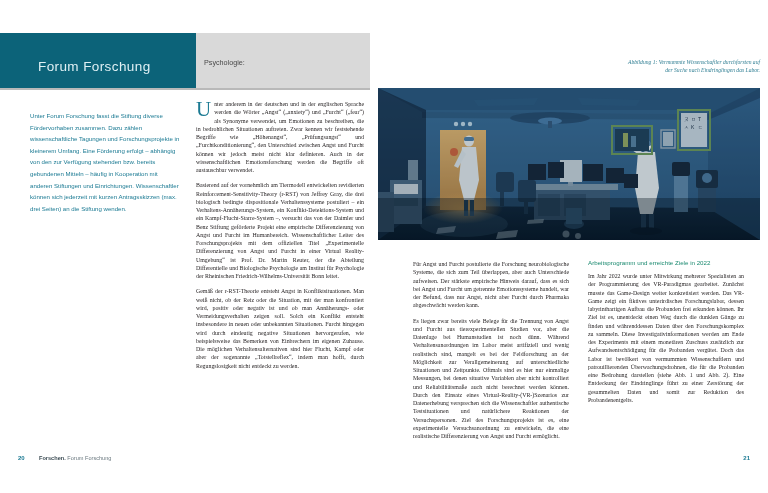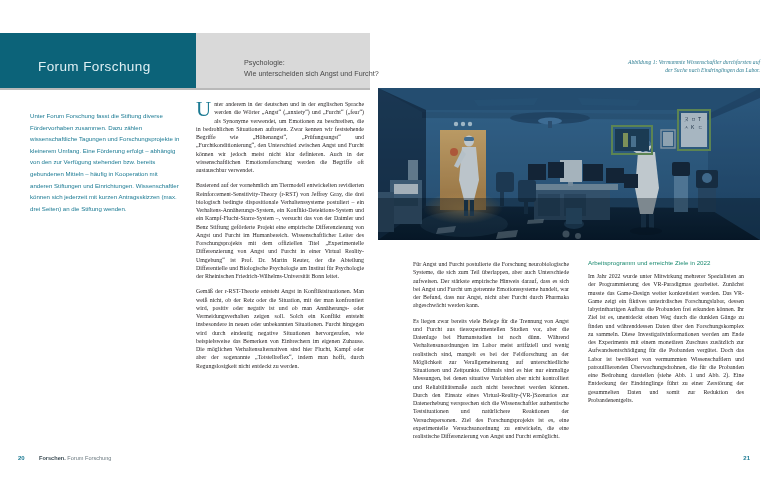--- a/index.html
+++ b/index.html
@@ -26,21 +26,21 @@
   }
   .grey-band{
     position:absolute;left:196px;top:33px;width:174px;height:55px;
     background:#d9d9d9;
   }
   .kicker{
     position:absolute;left:204px;top:58px;width:170px;
     font-family:"Liberation Sans", sans-serif;
     font-size:7.2px;line-height:10.5px;color:#4a4a4a;
   }
-  .kicker div{white-space:nowrap;margin-left:40px;}
+  .kicker div{white-space:nowrap;}
 
   
   .rule-left{
     position:absolute;left:0;top:88px;width:370px;height:1.5px;
     background:#b9b9b9;
   }
 
   
   .photo{
     position:absolute;left:378px;top:88px;width:382px;height:152px;
@@ -117,21 +117,20 @@
 <body>
 
 <div class="spread">
 
   <div class="teal-band"></div>
   <div class="teal-title">Forum Forschung</div>
 
   <div class="grey-band"></div>
   <div class="kicker">
     <div>Psychologie:</div>
-    <div>Wie unterscheiden sich Angst und Furcht?</div>
   </div>
 
   <div class="rule-left"></div>
 
   <div class="figcaption">
     <span>Abbildung 1: Vermummte Wissenschaftler durchforsten auf</span>
     <br>
     <span>der Suche nach Eindringlingen das Labor.</span>
   </div>
 

